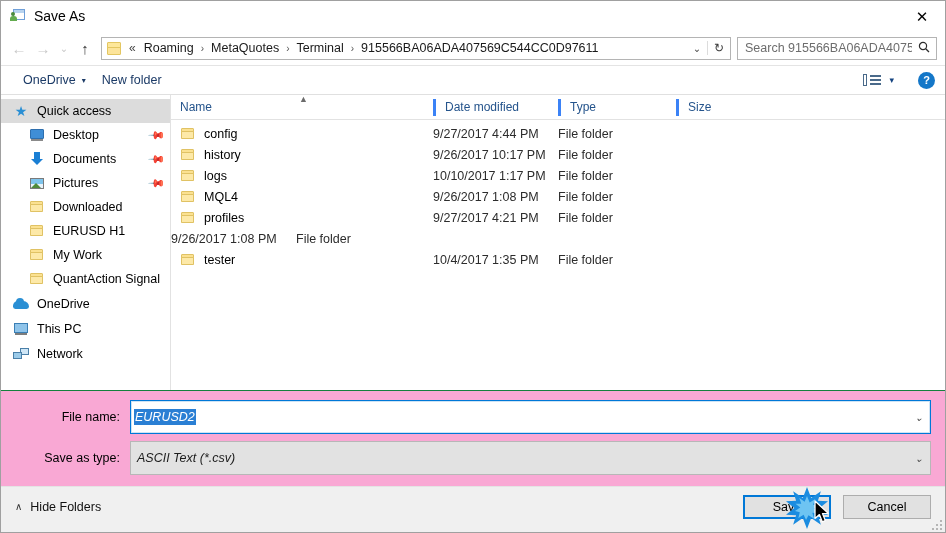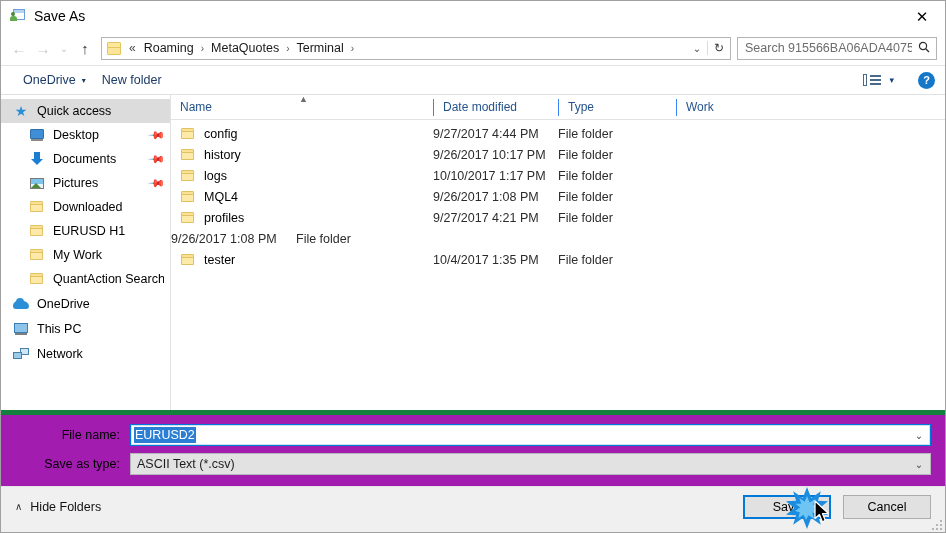--- a/index.html
+++ b/index.html
@@ -353,21 +353,21 @@
     display: flex;
     align-items: center;
     border-bottom: 1px solid #e2e2e2;
     position: relative;
     background: #ffffff;
   }
   .col-head .ch {
     font-size: 12px;
     color: #25548c;
     padding-left: 9px;
-    border-left: 1px solid #3b82f6;
+    border-left: 3px solid #3b82f6;
     box-sizing: border-box;
     height: 17px;
     line-height: 17px;
     cursor: default;
     white-space: nowrap;
     overflow: hidden;
   }
   .col-head .ch:first-child { border-left: none; }
   .sort-caret {
     position: absolute;
@@ -399,47 +399,48 @@
   .frow .ficon {
     width: 16px; height: 16px; margin-right: 8px; flex: none; position: relative;
   }
   .frow .fdate { width: 125px; flex: none; color: #2c2c2c; white-space: nowrap; }
   .frow .ftype { width: 118px; flex: none; color: #2c2c2c; white-space: nowrap; }
   .frow .fsize { width: 80px;  flex: none; color: #2c2c2c; }
 
   
   .formarea {
     min-height: 60px;
-    border-top: 5px solid #15803d;
-    background: #a21caf;
+    border-top: 1px solid #15803d;
+    background: #f9a8d4;
     padding: 9px 14px 4px 14px;
     box-sizing: border-box;
   }
   .frm-row {
     display: flex;
     align-items: center;
     margin-bottom: 7px;
   }
   .frm-label {
     width: 115px;
     text-align: right;
     padding-right: 10px;
     font-size: 12.5px;
     color: #000;
     box-sizing: border-box;
     flex: none;
   }
   .combo {
     flex: 1 1 auto;
-    height: 22px;
+    height: 34px;
     box-sizing: border-box;
     display: flex;
     align-items: center;
     position: relative;
     min-width: 0;
+    font-style: italic;
   }
   .combo.filename {
     background: #ffffff;
     border: 1px solid #0078d7;
     outline: 1px solid #cfe3f5;
     outline-offset: -2px;
   }
   .combo.filetype {
     background: #e2e2e2;
     border: 1px solid #b7b7b7;
@@ -570,20 +571,21 @@
         <span class="f-back"></span>
           <span class="f-front"></span>
       </span>
       <span class="crumb-prev">«</span>
       <span class="crumb">Roaming</span>
       <span class="crumb-sep">›</span>
       <span class="crumb">MetaQuotes</span>
       <span class="crumb-sep">›</span>
       <span class="crumb">Terminal</span>
       <span class="crumb-sep">›</span>
+      <span class="crumb">915566BA06ADA407569C544CC0D97611</span>
       <span class="addr-right">
         <span class="addr-chevron">⌄</span>
         <span class="addr-refresh">↻</span>
       </span>
     </div>
 
     <div class="searchbox">
       <span class="ph">Search 915566BA06ADA40756...</span>
       <span class="mag">
         <svg width="12" height="12" viewBox="0 0 12 12" aria-hidden="true">
@@ -666,21 +668,21 @@
             <span class="fb"></span>
             <span class="ff"></span>
           </span>
         <span class="lbl">My Work</span>
       </div>
       <div class="nav-row indent">
         <span class="ico ico-folder">
             <span class="fb"></span>
             <span class="ff"></span>
           </span>
-        <span class="lbl">QuantAction Search</span>
+        <span class="lbl">QuantAction Signal</span>
       </div>
       <div class="nav-row group">
         <span class="ico ico-onedrive">
             <span class="puff"></span>
             <span class="cloud"></span>
           </span>
         <span class="lbl">OneDrive</span>
       </div>
       <div class="nav-row group">
         <span class="ico ico-pc">
@@ -696,21 +698,21 @@
           </span>
         <span class="lbl">Network</span>
       </div>
     </div>
 
     <div class="filelist">
       <div class="col-head">
         <span class="ch c-name">Name</span>
         <span class="ch c-date">Date modified</span>
         <span class="ch c-type">Type</span>
-        <span class="ch c-size">Work</span>
+        <span class="ch c-size">Size</span>
         <span class="sort-caret">▲</span>
       </div>
       <div class="rows">
         <div class="frow">
           <span class="fname">
               <span class="ficon ico-folder">
                 <span class="fb"></span>
                 <span class="ff"></span>
               </span>
               <span>config</span>

